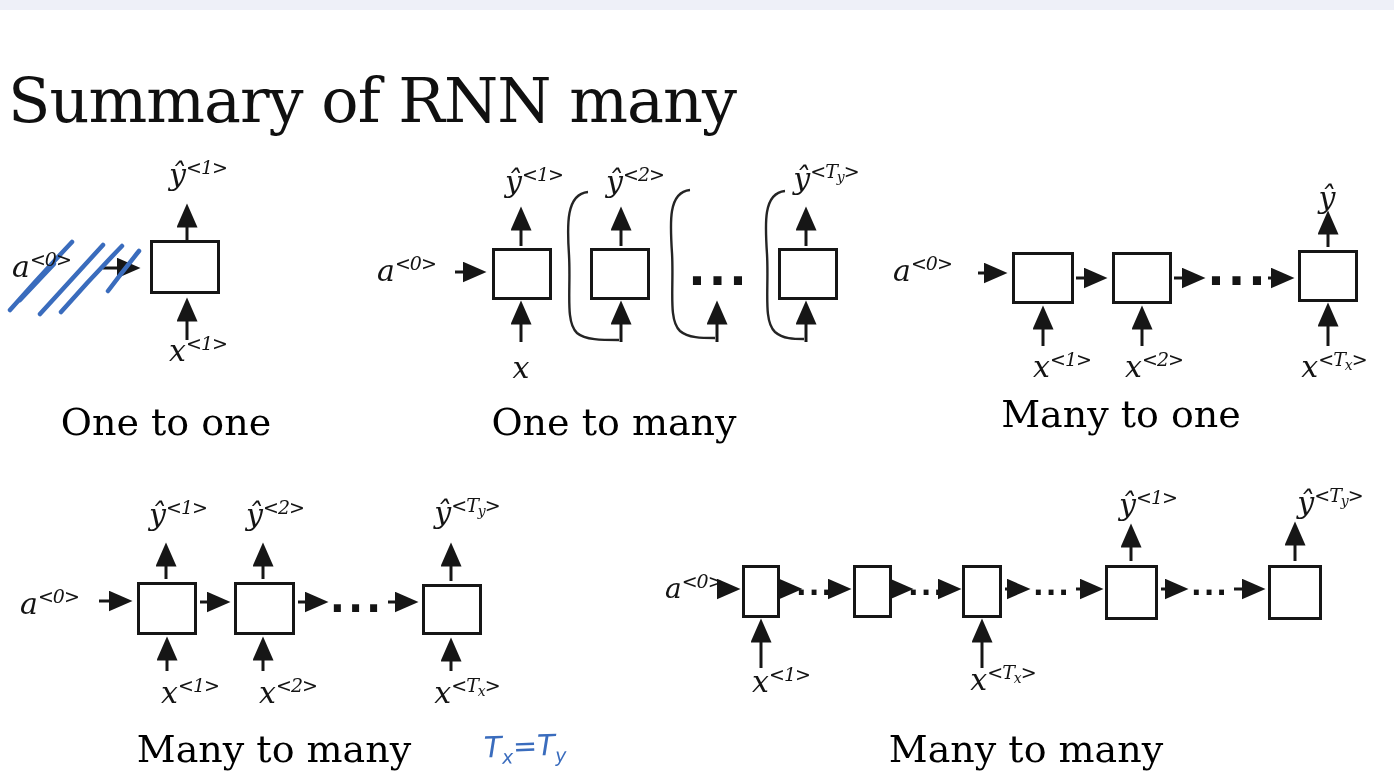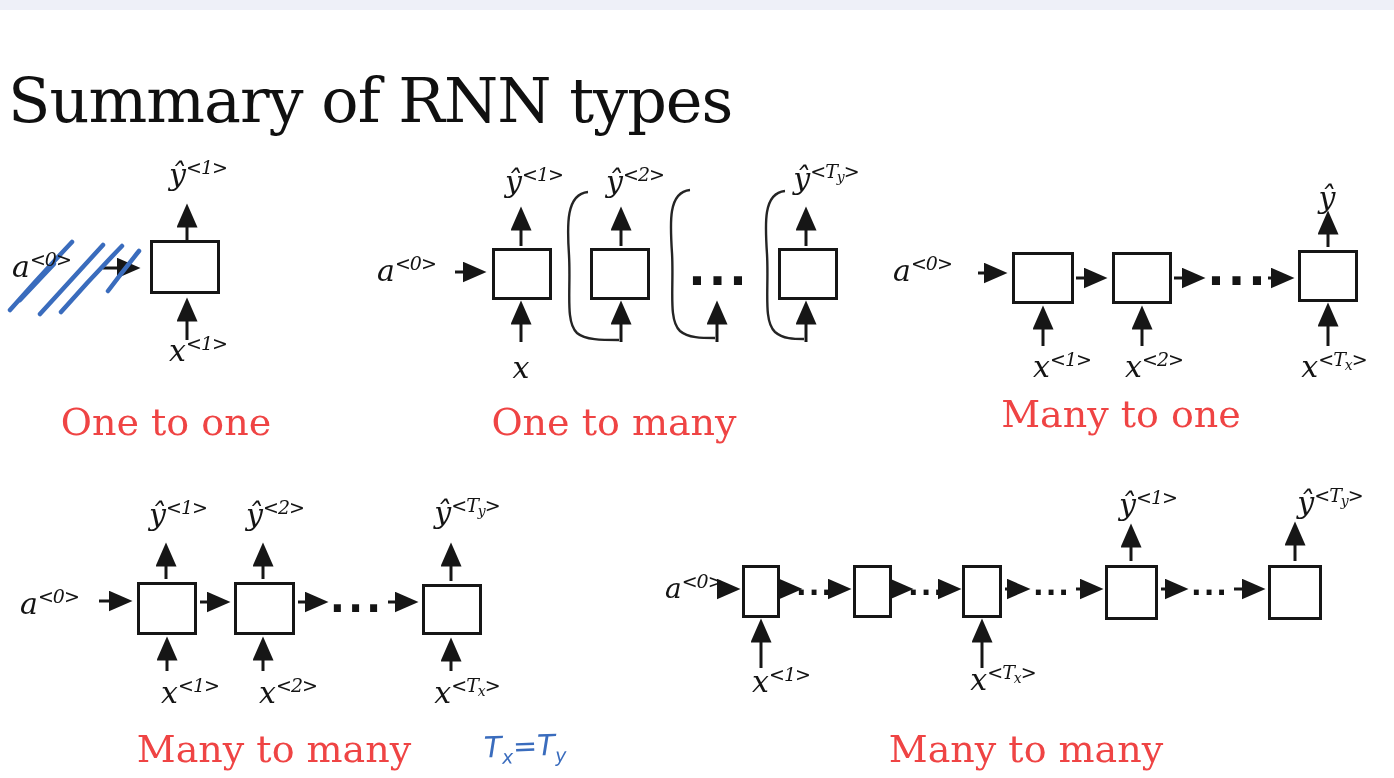--- a/index.html
+++ b/index.html
@@ -1,21 +1,21 @@
 <!DOCTYPE html>
 <html><head>
 <meta charset="utf-8">
 <style>
   html,body{margin:0;padding:0;}
   body{width:1394px;height:778px;position:relative;background:#ffffff;overflow:hidden;
        font-family:"DejaVu Serif","Liberation Serif",serif;color:#151515;}
   .topbar{position:absolute;left:0;top:0;width:1394px;height:10px;background:#eef0f8;}
   .title{position:absolute;left:8px;top:22px;font-size:62px;font-weight:normal;
          letter-spacing:-1px;color:#101010;white-space:nowrap;}
-  .caption{position:absolute;font-size:38px;color:#ef4444;white-space:nowrap;
+  .caption{position:absolute;font-size:38px;color:#000000;white-space:nowrap;
            transform:translateX(-50%);}
   .math{position:absolute;font-style:italic;font-size:30px;white-space:nowrap;
         font-family:"DejaVu Serif","Liberation Serif",serif;color:#141414;}
   .math.ctr{transform:translateX(-50%);}
   .math sup{font-size:19px;font-style:italic;letter-spacing:-1px;}
   .math sup sub{font-size:14px;vertical-align:-4px;}
   .cell{position:absolute;border:3px solid #161616;background:#ffffff;box-sizing:border-box;}
   .dots{position:absolute;font-family:"DejaVu Sans","Liberation Sans",sans-serif;
         font-weight:900;color:#141414;transform:translate(-50%,-50%);letter-spacing:3px;}
   .dots.big{font-size:46px;}
@@ -25,21 +25,21 @@
   .annot{position:absolute;font-family:"DejaVu Sans","Liberation Sans",sans-serif;
          font-style:italic;font-size:29px;color:#3a6cbd;transform:rotate(-2deg);
          white-space:nowrap;}
   .annot sub{font-size:19px;vertical-align:-7px;}
 </style>
 </head>
 <body>
 
 <div class="topbar"></div>
 
-<h1 class="title">Summary of RNN types</h1>
+<h1 class="title">Summary of RNN many</h1>
 
 <svg class="overlay" width="1394" height="778" viewBox="0 0 1394 778">
   <defs>
     <marker id="ah" markerWidth="9" markerHeight="8" refX="6.5" refY="3.5" orient="auto">
       <path d="M0,0 L8,3.5 L0,7 Z" fill="#161616"></path>
     </marker>
   </defs>
 
   <g stroke="#161616" stroke-width="3" fill="none">
     <line x1="103" y1="268" x2="136" y2="268" marker-end="url(#ah)"></line>

